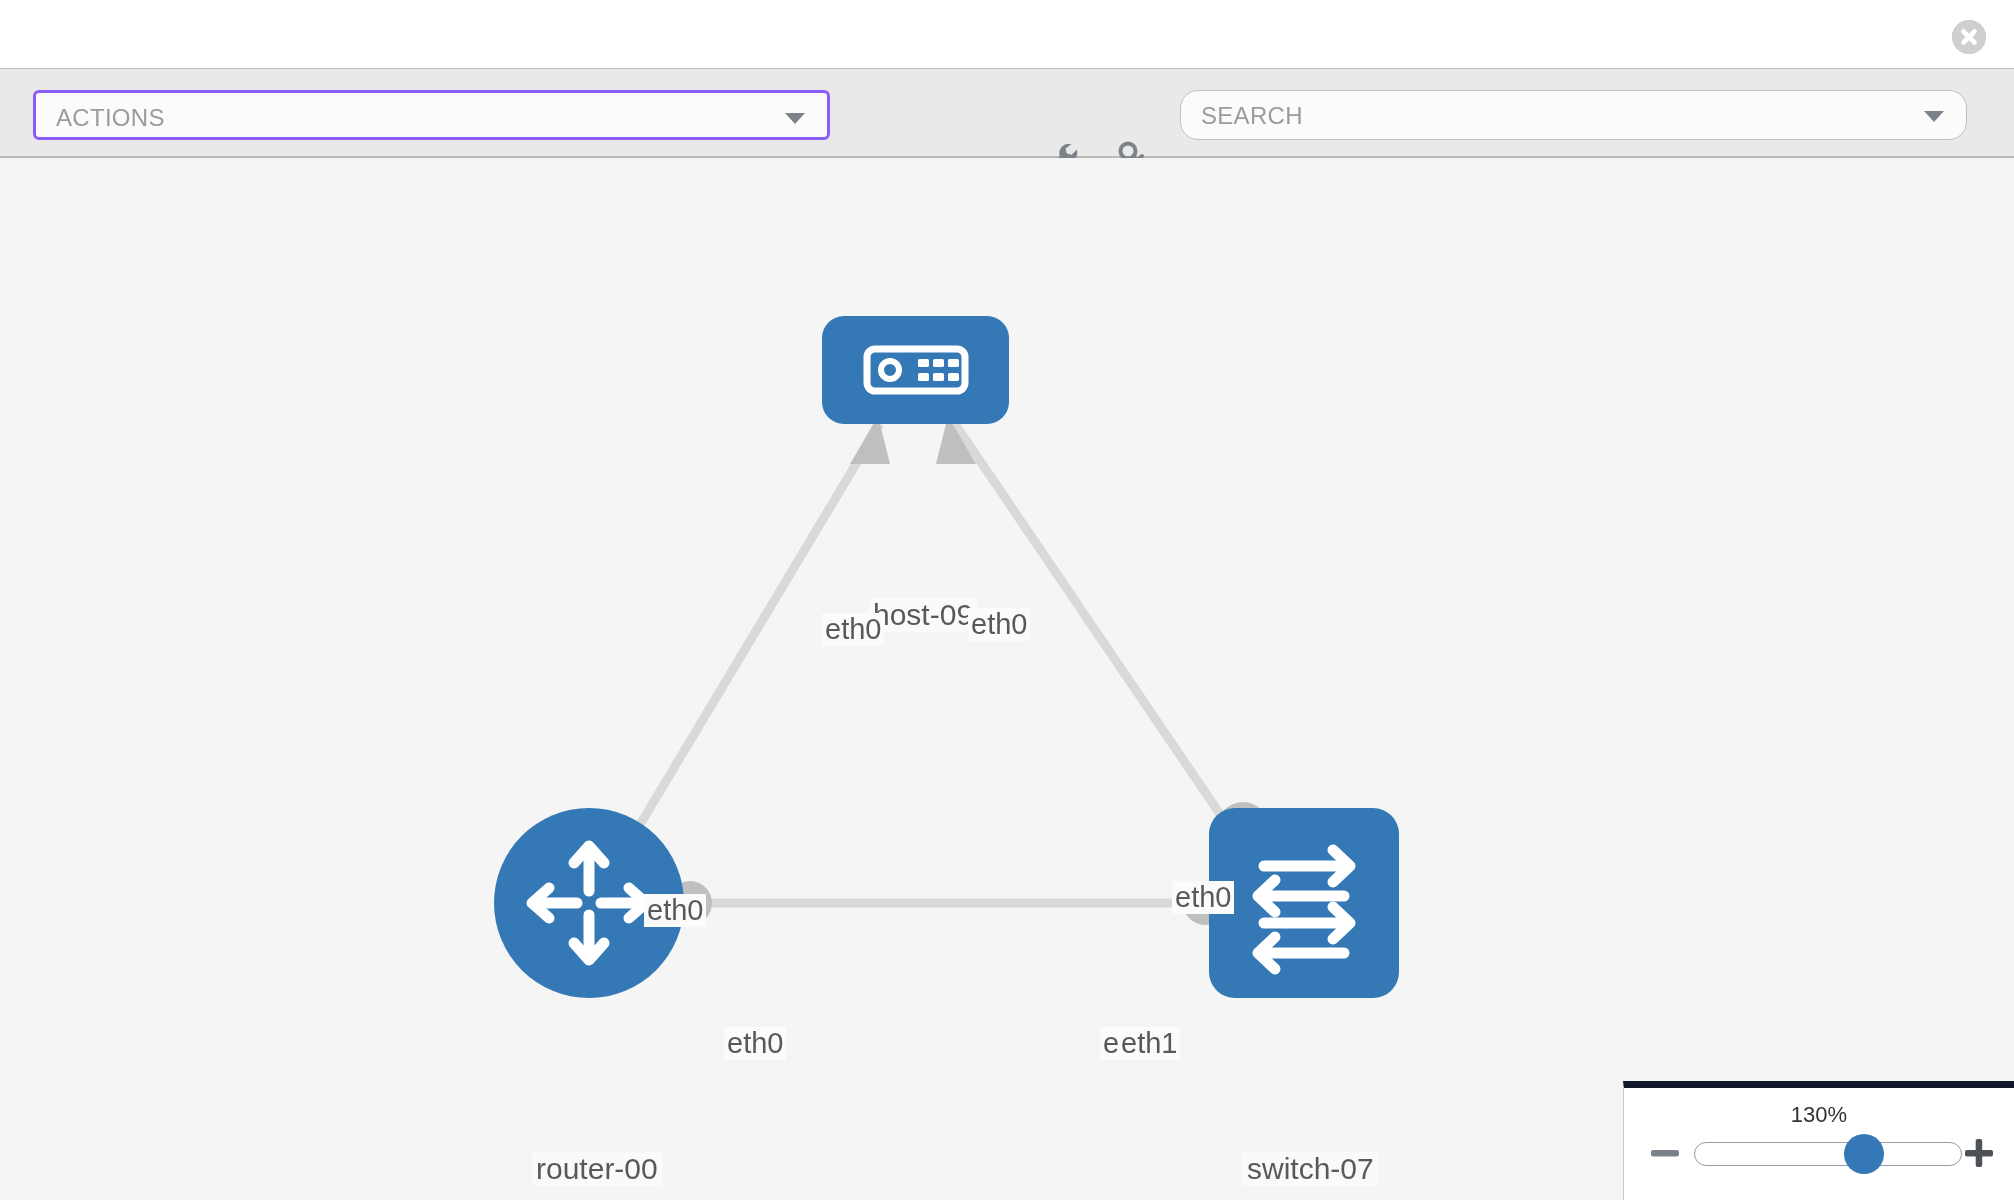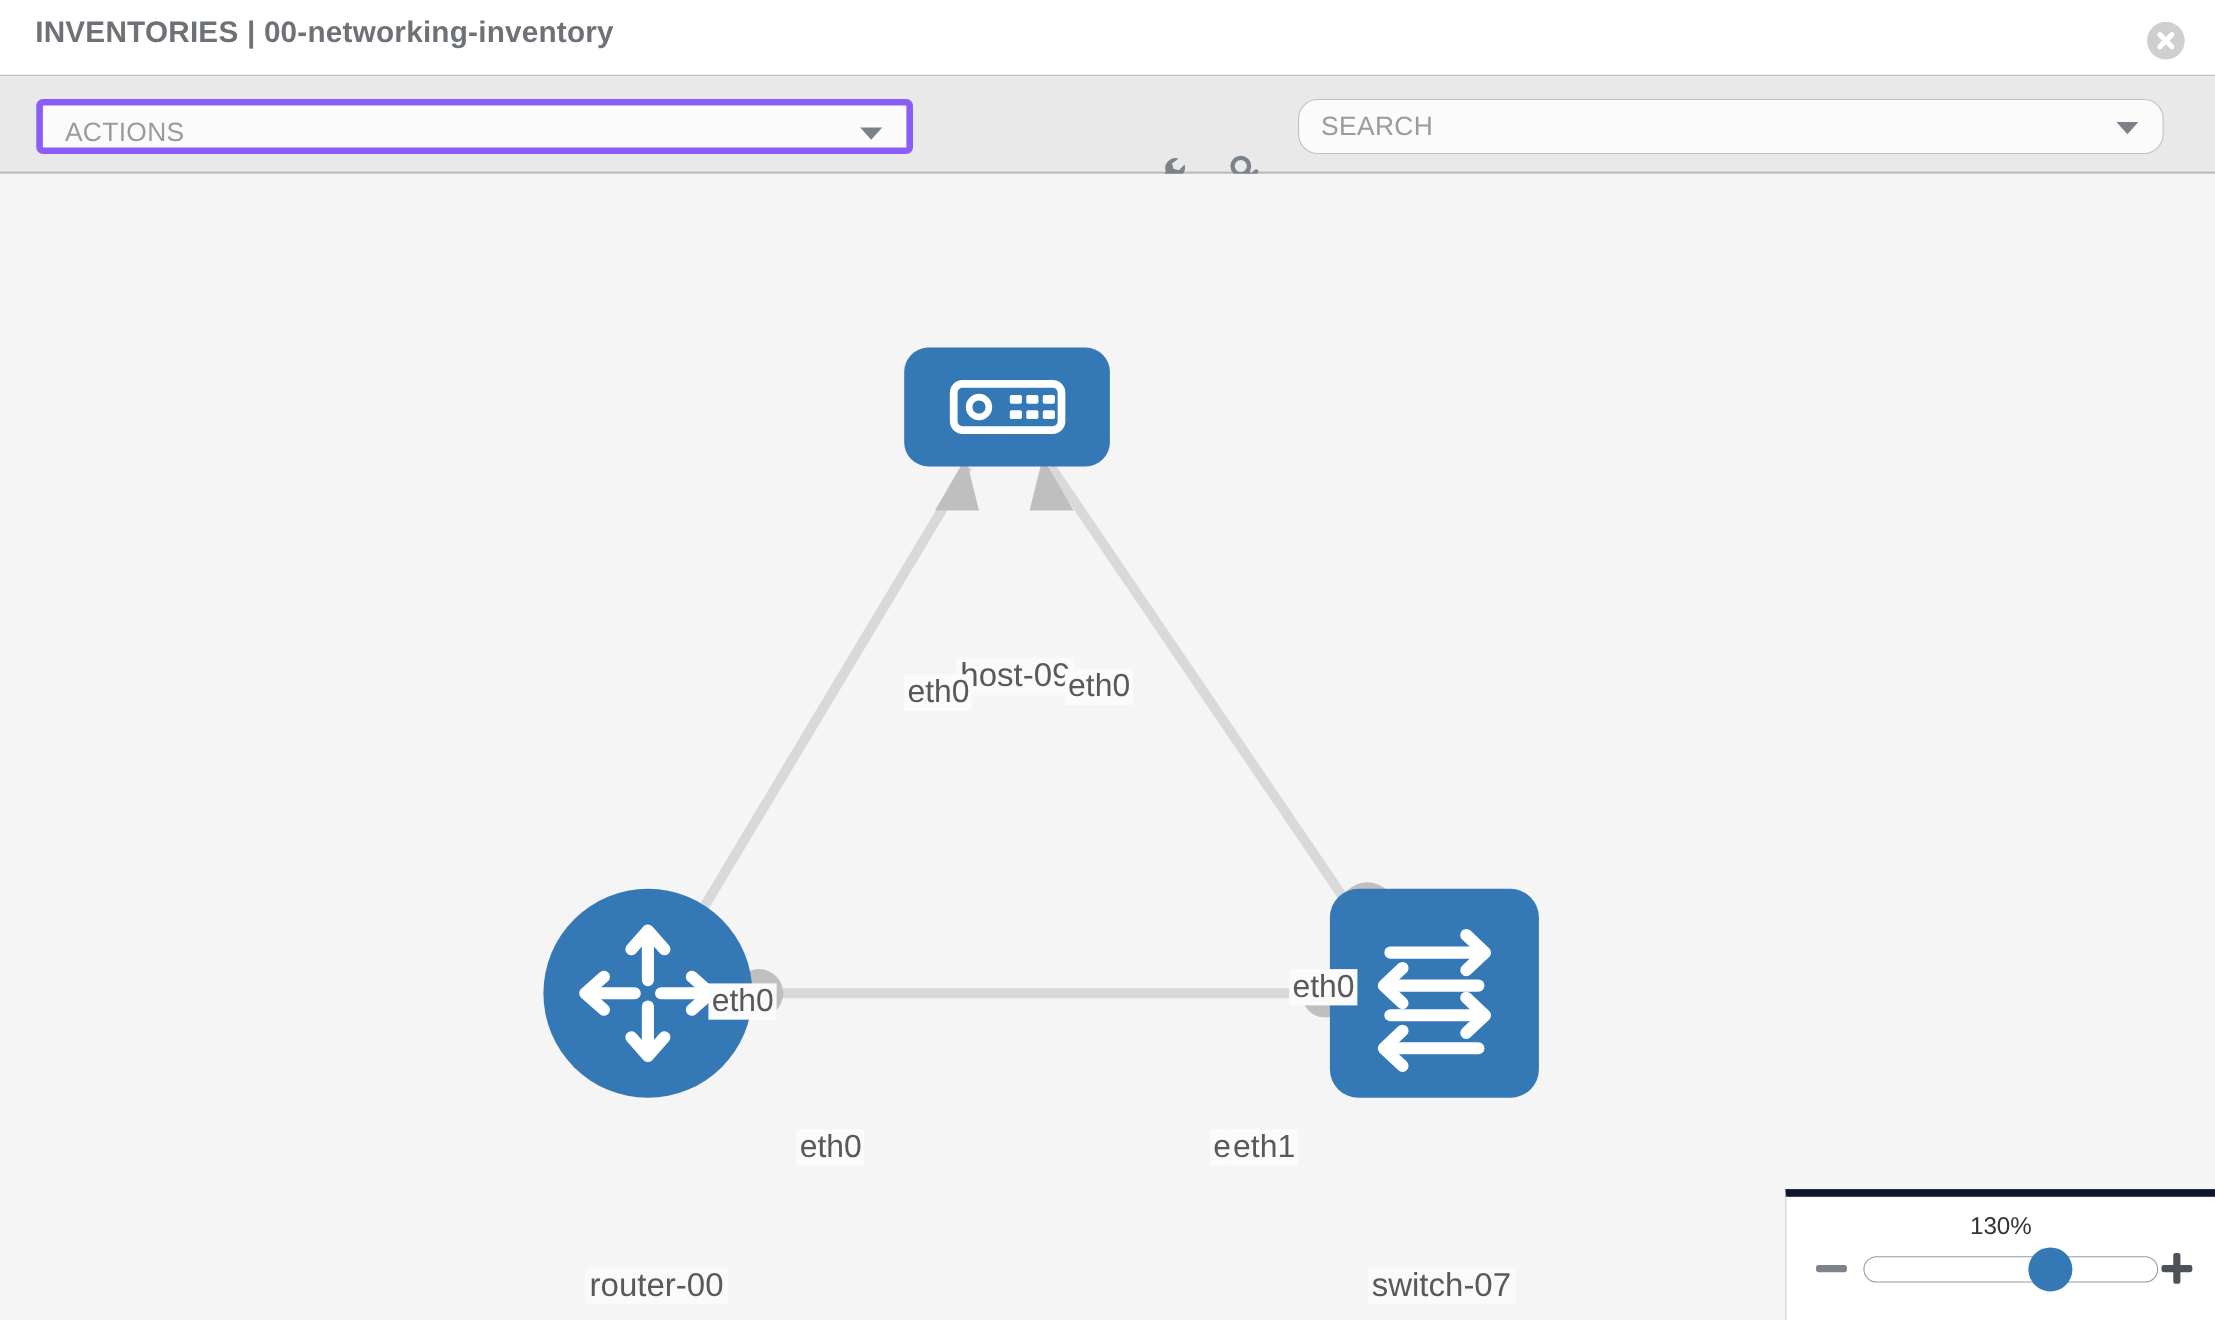--- a/index.html
+++ b/index.html
@@ -33,21 +33,21 @@
     position:absolute;left:0;top:68px;width:2014px;height:90px;
     background:#e9e9e9;
     border-top:1px solid #bfbfbf;
     border-bottom:2px solid #b9b9b9;
     box-sizing:border-box;
   }
   .actions-select{
     position:absolute;left:33px;top:21px;
     width:797px;height:50px;
     background:#fbfbfb;
-    border:6px solid #8b5cf6;border-radius:6px;
+    border:3px solid #8b5cf6;border-radius:6px;
     box-sizing:border-box;
     cursor:pointer;
   }
   .actions-select .label{
     position:absolute;left:20px;top:11px;
     font-size:24px;color:#9b9b9b;letter-spacing:0.3px;
   }
   .caret{
     position:absolute;right:22px;top:20px;
     width:0;height:0;
@@ -159,21 +159,20 @@
     width:40px;height:40px;border-radius:50%;
     background:#3479b5;cursor:grab;
   }
 </style>
 </head>
 <body>
 
 <div class="app">
 
   <div class="header">
-    <div class="header-title">INVENTORIES | 00-networking-inventory</div>
     <div class="close-btn">
       <svg width="34" height="34" viewBox="0 0 34 34">
         <circle cx="17" cy="17" r="17" fill="#cfcfcf"></circle>
         <path d="M11.5 11.5 L22.5 22.5 M22.5 11.5 L11.5 22.5" stroke="#ffffff" stroke-width="4.6" stroke-linecap="round"></path>
       </svg>
     </div>
   </div>
 
   <div class="toolbar">
 

